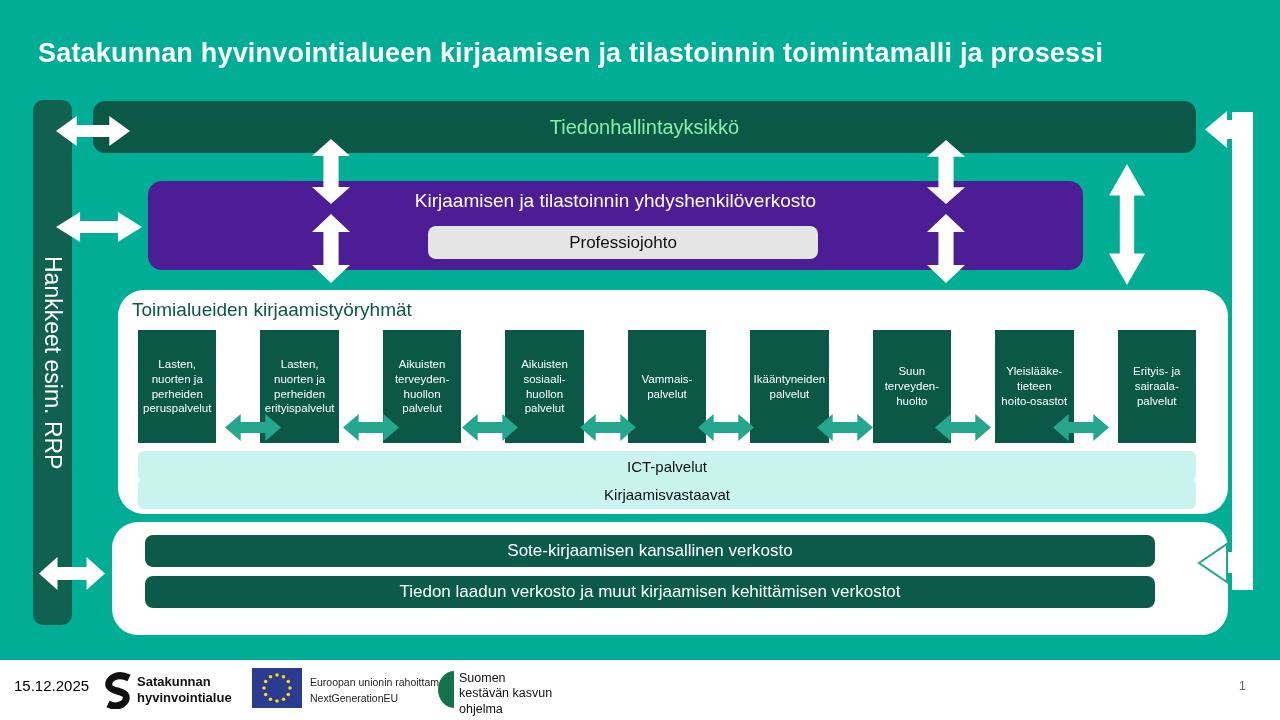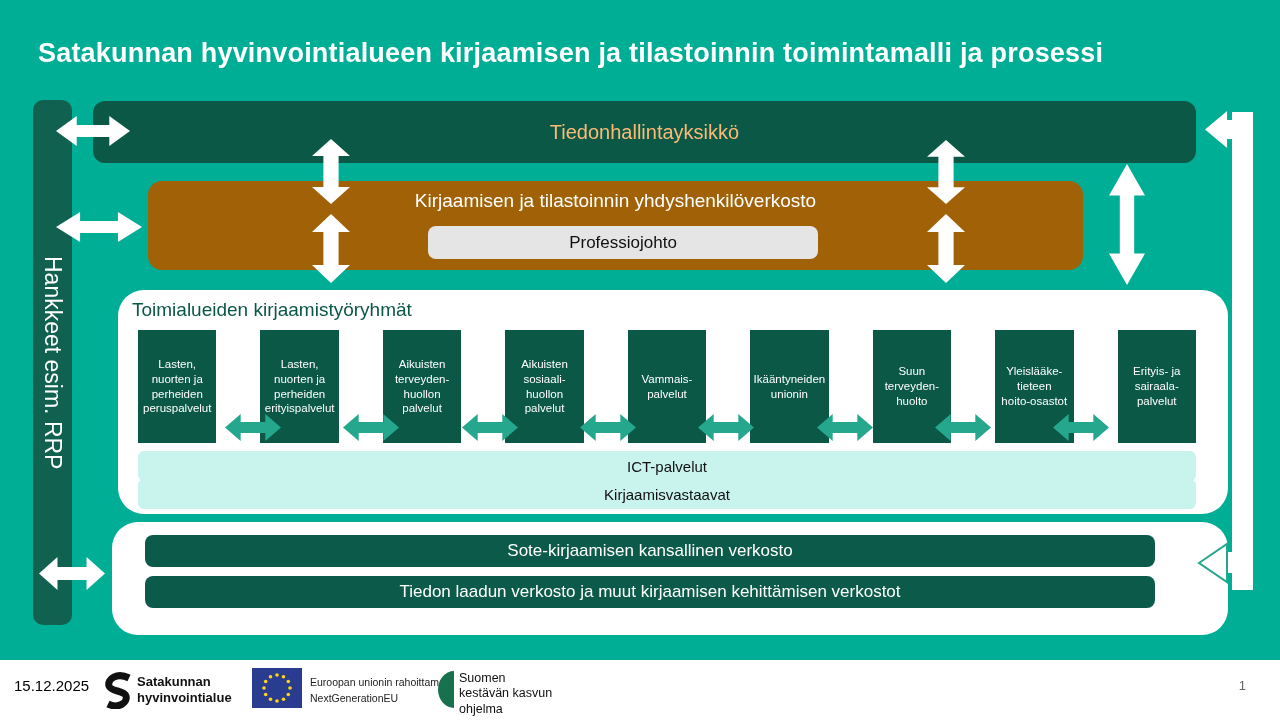--- a/index.html
+++ b/index.html
@@ -13,24 +13,24 @@
   .center{display:flex;align-items:center;justify-content:center;text-align:center;}
 
   .title{left:38px;top:38px;width:1180px;font-size:27px;font-weight:bold;color:#FFFFFF;letter-spacing:.2px;}
 
   .left-bar{left:33px;top:100px;width:39px;height:525px;background:#116150;border-radius:10px;}
   .left-bar-text{
     position:absolute;inset:0;display:flex;align-items:center;justify-content:center;
     writing-mode:vertical-rl;color:#FFFFFF;font-size:23px;
   }
 
-  .top-bar{left:93px;top:101px;width:1103px;height:62px;background:#0B5847;border-radius:12px;
-    color:#fdba74;font-size:20px;}
+  .top-bar{left:93px;top:101px;width:1103px;height:52px;background:#0B5847;border-radius:12px;
+    color:#86efac;font-size:20px;}
 
-  .purple-bar{left:148px;top:181px;width:935px;height:89px;background:#a16207;border-radius:14px;}
+  .purple-bar{left:148px;top:181px;width:935px;height:89px;background:#4c1d95;border-radius:14px;}
   .purple-label{position:absolute;left:0;right:0;top:9px;text-align:center;color:#FFFFFF;font-size:19px;}
   .chip{left:428px;top:226px;width:390px;height:33px;background:#e5e5e5;border-radius:8px;
     color:#111;font-size:17px;}
 
   .wg-box{left:118px;top:290px;width:1110px;height:224px;background:#FFFFFF;border-radius:26px;}
   .wg-title{left:132px;top:299px;font-size:19px;color:#0B5747;}
   .wg-row{left:138px;top:330px;width:1058px;height:113px;display:flex;justify-content:space-between;gap:44px;}
   .wg-cell{width:112px;height:113px;background:#0B5847;color:#FFFFFF;font-size:11.5px;line-height:1.3;
     display:flex;align-items:center;justify-content:center;text-align:center;}
   .cyan-bar{left:138px;width:1058px;height:30px;background:#C9F4EE;border-radius:6px;
@@ -94,21 +94,21 @@
 terveyden-
 huollon
 palvelut</div>
     <div class="wg-cell pre">Aikuisten
 sosiaali-
 huollon
 palvelut</div>
     <div class="wg-cell pre">Vammais-
 palvelut</div>
     <div class="wg-cell pre">Ikääntyneiden
-unionin</div>
+palvelut</div>
     <div class="wg-cell pre">Suun
 terveyden-
 huolto</div>
     <div class="wg-cell pre">Yleislääke-
 tieteen
 hoito-osastot</div>
     <div class="wg-cell pre">Erityis- ja
 sairaala-
 palvelut</div>
   </div>

